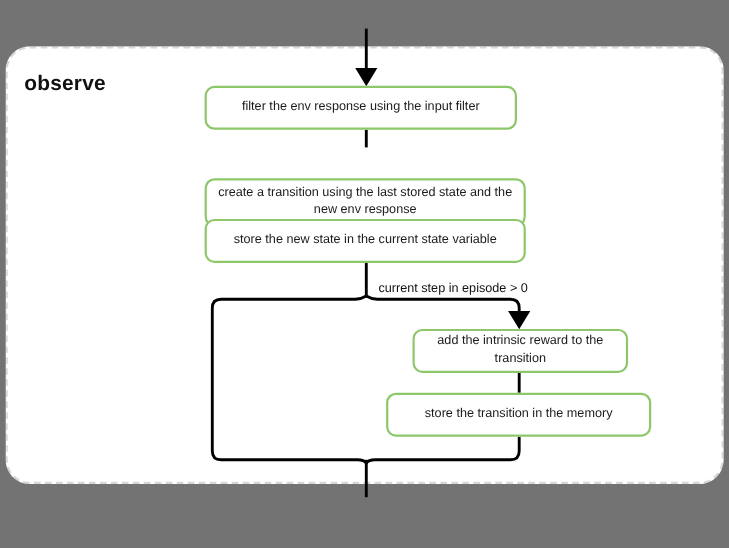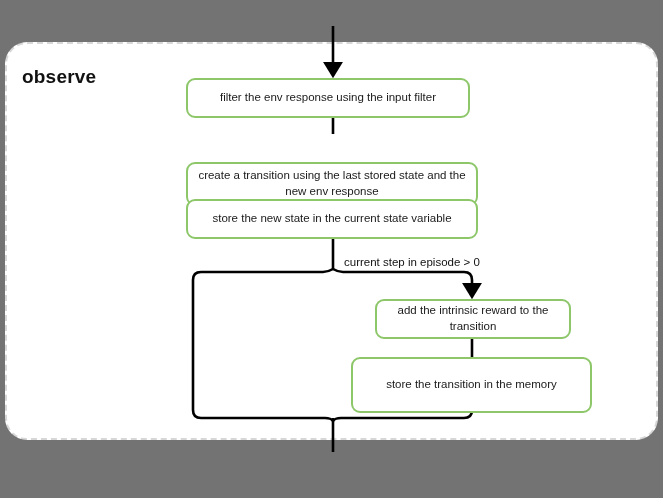--- a/index.html
+++ b/index.html
@@ -54,21 +54,21 @@
     text-align: center;
     color: #1a1a1a;
     font-size: 11.5px;
     line-height: 1.35;
     padding: 3px 9px;
   }
   #box-filter      { left: 186px; top: 78px;  width: 284px; height: 40px; }
   #box-transition  { left: 186px; top: 134px; width: 292px; height: 44px; margin-top: 28px; }
   #box-store-state { left: 186px; top: 199px; width: 292px; height: 40px; }
   #box-intrinsic   { left: 351px; top: 299px; width: 196px; height: 40px; margin-left: 24px; }
-  #box-store-trans { left: 351px; top: 357px; width: 241px; height: 56px; }
+  #box-store-trans { left: 351px; top: 357px; width: 241px; height: 40px; }
 
   #branch-label {
     position: absolute;
     left: 344px;
     top: 256px;
     font-size: 11.5px;
     font-weight: normal;
     color: #111111;
     white-space: nowrap;
   }

